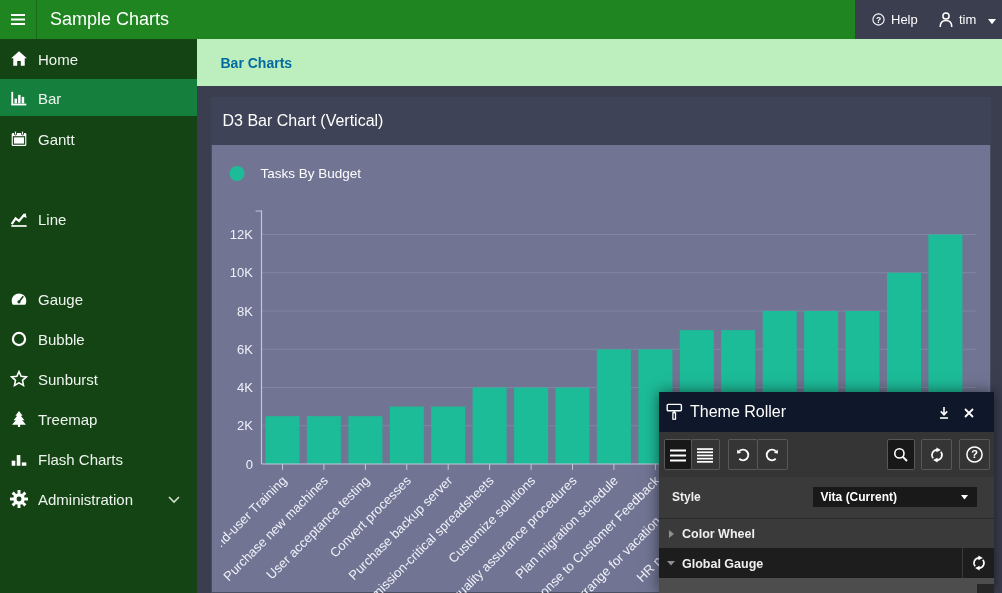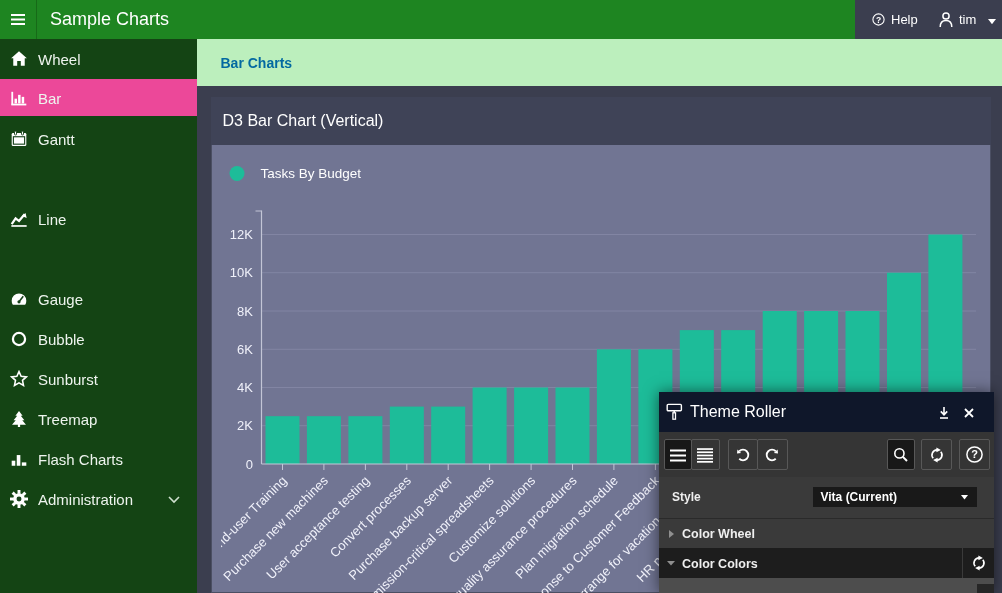--- a/index.html
+++ b/index.html
@@ -7,21 +7,21 @@
 #top {position:absolute;left:0;top:0;width:855px;height:39px;background:#1e8521}
 #top .div {position:absolute;left:36px;top:0;width:1px;height:39px;background:#176a18}
 #title {position:absolute;left:50px;top:0;line-height:39px;font-size:18px;color:#fff}
 #topright {position:absolute;left:0;top:0;width:1002px;height:39px;font-size:13px;color:#fff}
 #topright .h {position:absolute;left:872px;top:0;line-height:39px}
 #topright .u {position:absolute;left:938px;top:0;line-height:39px}
 
 #side {position:absolute;left:0;top:39px;width:196.5px;height:554px;background:#144414}
 .it {position:absolute;left:0;width:196.5px;height:40px;color:#eef4ee;font-size:15px}
 .it span {position:absolute;left:38px;top:50%;transform:translateY(-50%)}
-.it.act {background:#ec4899;height:37px}
+.it.act {background:#15803d;height:37px}
 
 #crumb {position:absolute;left:196.5px;top:39px;width:805.5px;height:47px;background:#bcefbd}
 #crumb span {position:absolute;left:24px;top:50%;transform:translateY(-50%);font-size:14px;font-weight:bold;color:#0369a1}
 
 #main {position:absolute;left:196.5px;top:86px;width:805.5px;height:507px;background:#3b3e4f}
 #card {position:absolute;left:210.5px;top:96.5px;width:780px;height:496.5px;background:#717593;border:1px solid #4b4f63}
 #chead {position:absolute;left:210.5px;top:96.5px;width:780px;height:48px;background:#3f4357;color:#fff;font-size:16px;line-height:48px;padding-left:12px}
 
 #panel {position:absolute;left:659px;top:392px;width:335px;height:201px;background:#3a3a3a;box-shadow:0 0 14px rgba(0,0,0,.55)}
 #phead {position:absolute;left:0;top:0;width:335px;height:40px;background:#0f172a;color:#fff}
@@ -129,21 +129,21 @@
   <svg width="8" height="5.5" viewBox="0 0 8 5.5" style="margin-left:8px">
           <path d="M0 0 H8 L4 5.2 Z" fill="#fff"></path>
         </svg></span>
     </div>
 </div>
 <div id="side">
     <div class="it" style="top:0px">
       <svg width="18" height="18" viewBox="0 0 16 16" style="position:absolute;left:10px;top:50%;margin-top:-9px">
         <path d="M8 1.2 L15 7.4 H13.1 V14 H9.6 V9.8 H6.4 V14 H2.9 V7.4 H1 Z" fill="#fff"></path>
       </svg>
-      <span>Wheel</span>
+      <span>Home</span>
     </div>
     <div class="it act" style="top:40px">
       <svg width="18" height="18" viewBox="0 0 16 16" style="position:absolute;left:10px;top:50%;margin-top:-9px">
         <line x1="2" y1="2.5" x2="2" y2="14" stroke="#fff" stroke-width="1.6"></line>
         <line x1="1.2" y1="13.8" x2="14.5" y2="13.8" stroke="#fff" stroke-width="1.6"></line>
         <rect x="4" y="8.6" width="2.2" height="4.2" fill="#fff"></rect>
         <rect x="7.2" y="5.2" width="2.2" height="7.6" fill="#fff"></rect>
         <rect x="10.4" y="7" width="2.2" height="5.8" fill="#fff"></rect>
       </svg>
       <span>Bar</span>
@@ -302,21 +302,21 @@
     <div style="position:absolute;left:153.5px;top:10px;width:164.5px;height:20px;background:#191919;color:#fff;font-size:12px;font-weight:bold;line-height:20px;padding-left:8px">Vita (Current)
       <svg width="7" height="5" viewBox="0 0 7 5" style="position:absolute;right:9px;top:7.5px">
           <path d="M0 0 H7 L3.5 4.6 Z" fill="#fff"></path>
         </svg>
     </div>
   </div>
   <div id="gc-row">
     <svg width="8" height="5" viewBox="0 0 8 5" style="position:absolute;left:7.5px;top:13px">
         <path d="M0 0 H8 L4 4.6 Z" fill="#8f8f8f"></path>
       </svg>
-    <span style="position:absolute;left:23px;top:9px;font-size:12.5px;font-weight:bold">Color Colors</span>
+    <span style="position:absolute;left:23px;top:9px;font-size:12.5px;font-weight:bold">Global Gauge</span>
     <div style="position:absolute;left:303px;top:0;width:32px;height:30.5px;border-left:1px solid #3a3a3a;display:flex;align-items:center;justify-content:center">
         <svg width="18" height="18" viewBox="0 0 18 18">
           <path d="M5.2 12.3 A5.1 5.1 0 0 1 9 3.9" fill="none" stroke="#fff" stroke-width="1.6"></path>
           <path d="M8.4 1.5 L8.4 6.3 L12.9 3.9 Z" fill="#fff"></path>
           <g transform="rotate(180 9 9)">
             <path d="M5.2 12.3 A5.1 5.1 0 0 1 9 3.9" fill="none" stroke="#fff" stroke-width="1.6"></path>
             <path d="M8.4 1.5 L8.4 6.3 L12.9 3.9 Z" fill="#fff"></path>
           </g>
         </svg>
       </div>

